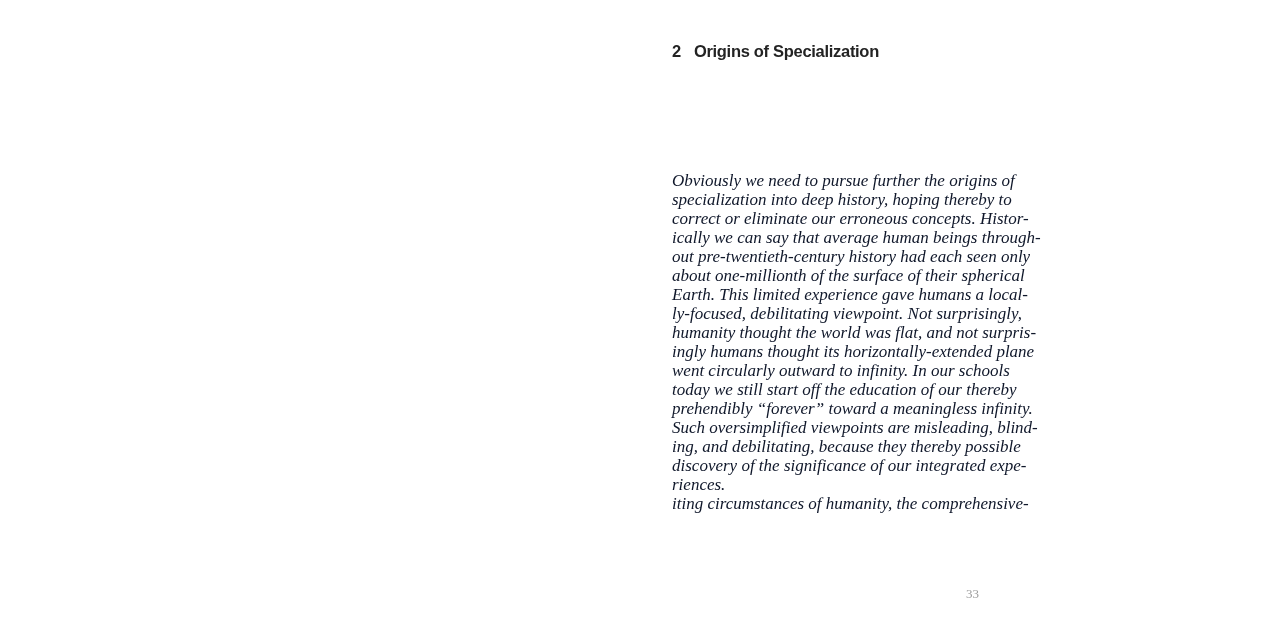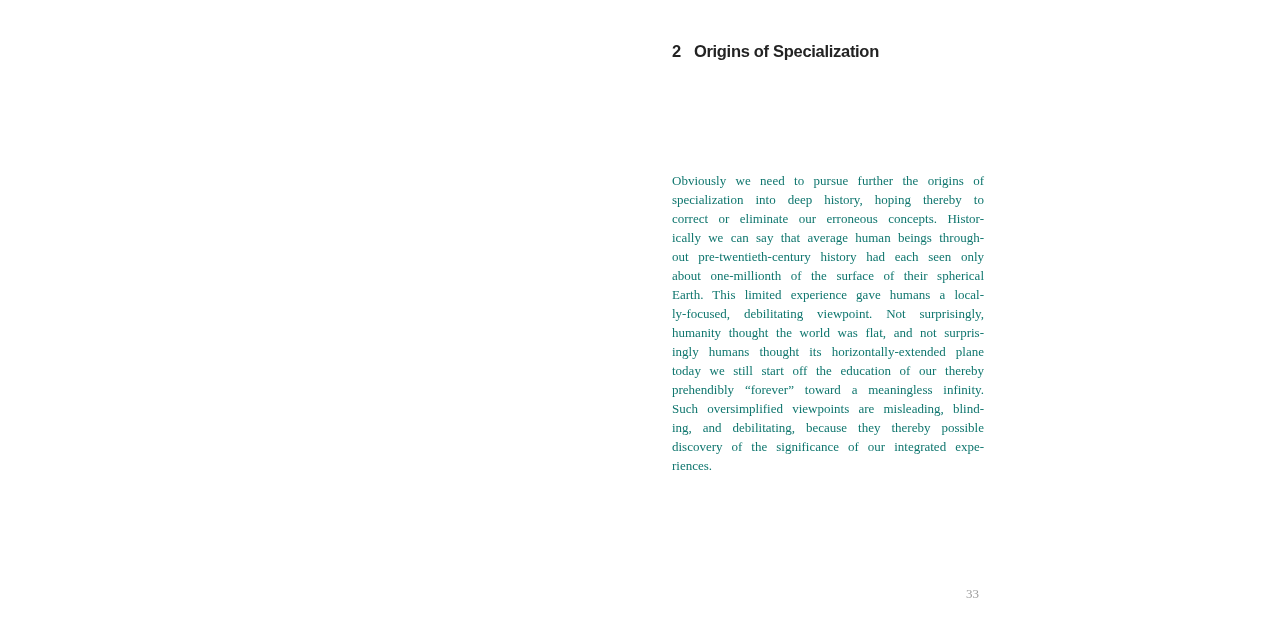--- a/index.html
+++ b/index.html
@@ -29,23 +29,24 @@
     letter-spacing: -0.3px;
     color: #232323;
     white-space: nowrap;
   }
   .body-text {
     position: absolute;
     left: 672px;
     top: 171px;
     width: 312px;
     font-family: "Liberation Serif", "DejaVu Serif", serif;
-    font-size: 13px;
+    font-size: 17px;
     line-height: 19px;
-    color: #0f766e;
+    color: #0f172a;
+    font-style: italic;
   }
   .paragraph { margin: 0; }
   .text-line {
     text-align: justify;
     text-align-last: justify;
     white-space: nowrap;
     height: 19px;
   }
   .text-line.flush {
     text-align-last: left;
@@ -81,26 +82,28 @@
         <div class="text-line">Obviously we need to pursue further the origins of</div>
         <div class="text-line">specialization into deep history, hoping thereby to</div>
         <div class="text-line">correct or eliminate our erroneous concepts. Histor-</div>
         <div class="text-line">ically we can say that average human beings through-</div>
         <div class="text-line">out pre-twentieth-century history had each seen only</div>
         <div class="text-line">about one-millionth of the surface of their spherical</div>
         <div class="text-line">Earth. This limited experience gave humans a local-</div>
         <div class="text-line">ly-focused, debilitating viewpoint. Not surprisingly,</div>
         <div class="text-line">humanity thought the world was flat, and not surpris-</div>
         <div class="text-line">ingly humans thought its horizontally-extended plane</div>
+        <div class="text-line">went circularly outward to infinity. In our schools</div>
         <div class="text-line">today we still start off the education of our thereby</div>
         <div class="text-line">prehendibly “forever” toward a meaningless infinity.</div>
         <div class="text-line">Such oversimplified viewpoints are misleading, blind-</div>
         <div class="text-line">ing, and debilitating, because they thereby possible</div>
         <div class="text-line">discovery of the significance of our integrated expe-</div>
         <div class="text-line flush">riences.</div>
       </div>
       <div class="paragraph">
+        <div class="text-line">iting circumstances of humanity, the comprehensive-</div>
       </div>
     </div>
 
   <div class="page-number">33</div>
 
 </div>
 
 </body></html>

